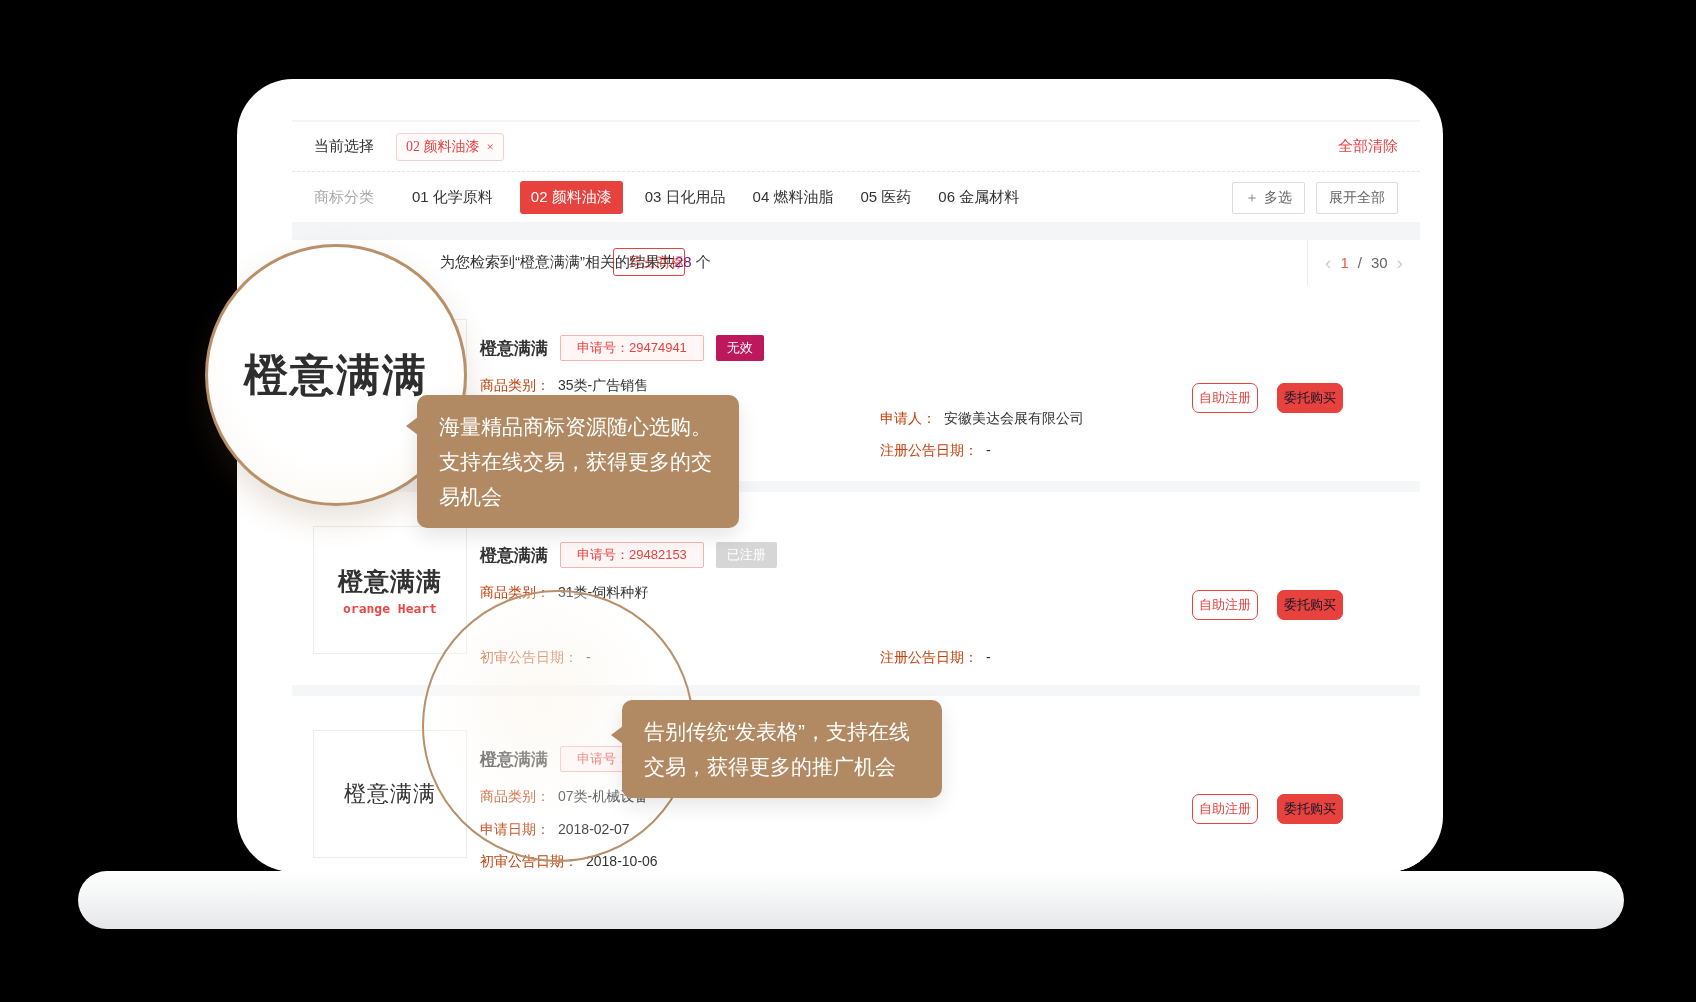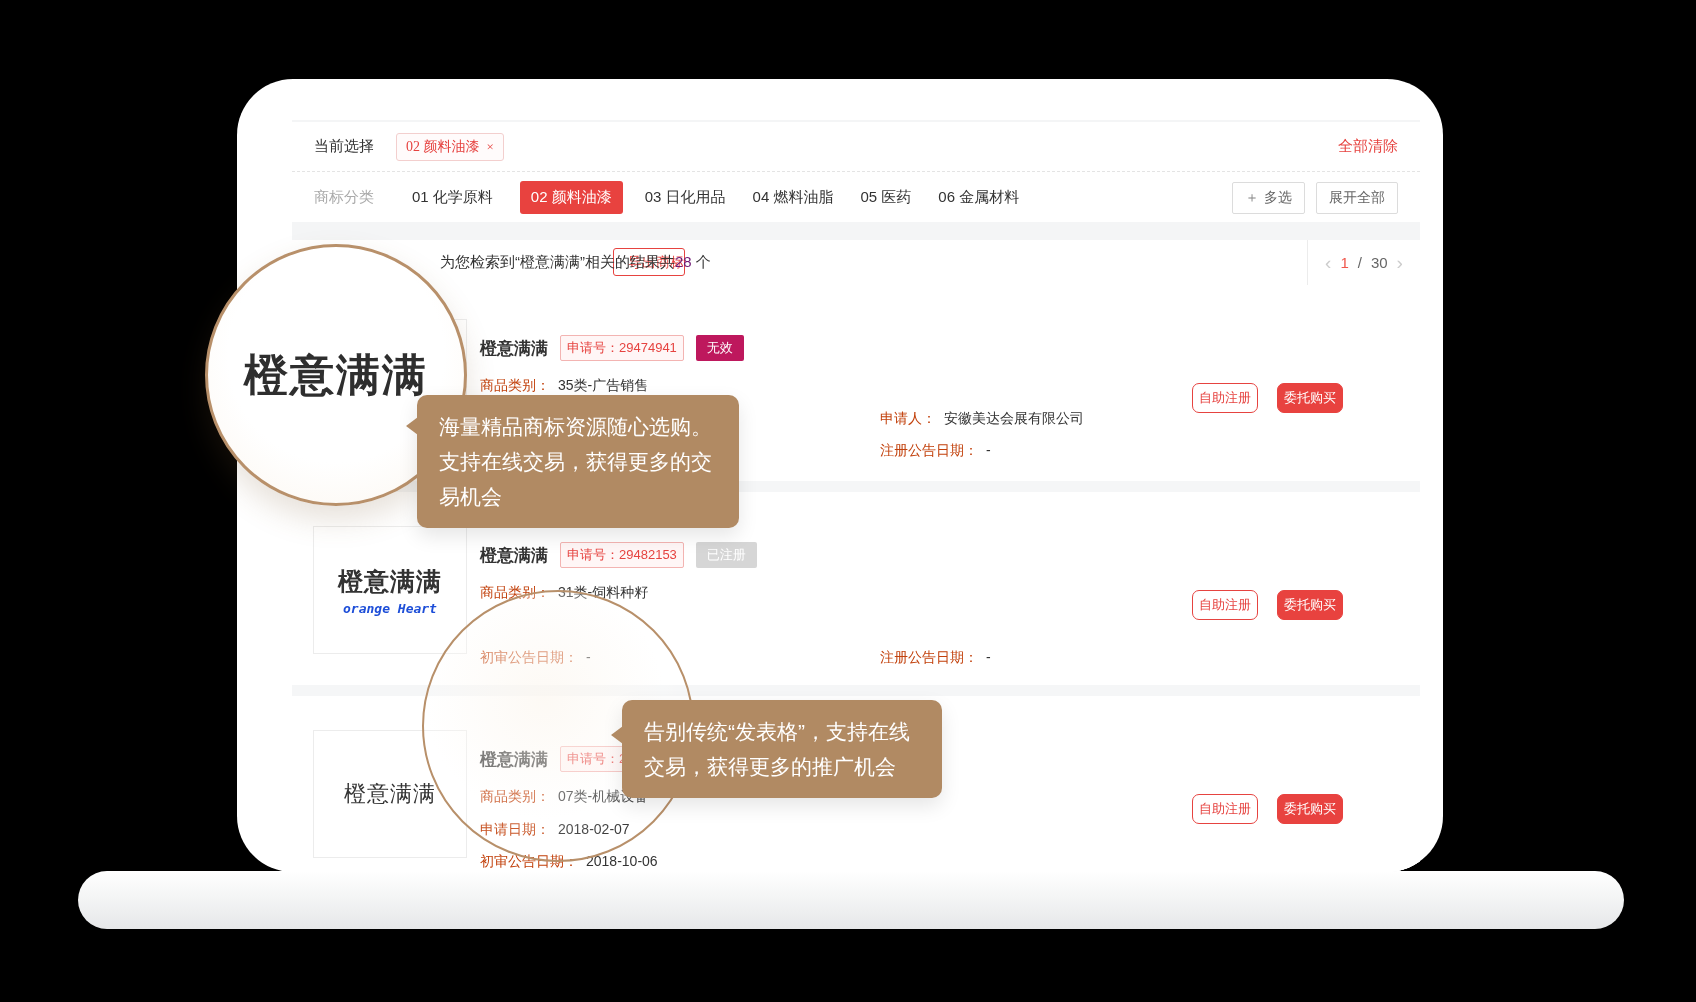--- a/index.html
+++ b/index.html
@@ -54,37 +54,37 @@
   .row-1{top:45px;height:196px;}
   .row-2{top:252px;height:193px;}
   .row-3{top:456px;height:176px;}
   .row-gap{position:absolute;left:0;right:0;height:11px;background:#f5f6f7;}
   .gap-1{top:241px;} .gap-2{top:445px;}
   .mark-box{position:absolute;left:21px;top:34px;width:152px;height:126px;border:1px solid #ececec;
     background:#fff;display:flex;flex-direction:column;align-items:center;justify-content:center;}
   .mark-text{font-size:22px;color:#333;letter-spacing:1px;}
   .mark-text.serif{font-family:"DejaVu Serif","Liberation Serif",serif;font-weight:bold;font-size:25px;}
   .mark-sub{font-family:"DejaVu Sans Mono","Liberation Mono",monospace;font-weight:bold;font-size:13px;
-    color:#1d4ed8;margin-top:3px;font-style:italic;}
+    color:#ef4444;margin-top:3px;}
   .name-line{position:absolute;left:188px;top:50px;display:flex;align-items:center;gap:12px;}
   .mark-name{font-size:17px;font-weight:bold;color:#333;}
-  .app-badge{border:1px solid #f3b4b2;background:#fff6f6;color:#e64340;font-size:13px;padding:3px 6px;
+  .app-badge{border:1px solid #f3b4b2;background:#fff6f6;color:#e64340;font-size:13px;padding:3px 16px;
     border-radius:2px;white-space:nowrap;}
   .status-badge{font-size:13px;color:#fff;padding:4px 11px;border-radius:2px;white-space:nowrap;}
   .status-invalid{background:#be185d;}
   .status-registered{background:#d6d6d6;}
   .field-line{position:absolute;left:188px;right:0;font-size:14px;color:#333;}
   .fl-2{top:92px;} .fl-3{top:125px;} .fl-4{top:157px;}
   .fl-label{color:#c2410c;margin-right:8px;}
   .right-pair{position:absolute;left:400px;top:0;}
   .row-btns{position:absolute;left:900px;top:98px;display:flex;gap:19px;}
   .btn{width:66px;height:30px;line-height:28px;text-align:center;font-size:13px;border-radius:7px;
     box-sizing:border-box;cursor:pointer;white-space:nowrap;}
   .btn-outline{border:1px solid #e64340;color:#e64340;background:#fff;}
-  .btn-solid{border:1px solid #e8423f;background:#e8423f;color:#ffffff;}
+  .btn-solid{border:1px solid #e8423f;background:#e8423f;color:#0f172a;}
   
   .magnifier-1{position:absolute;left:205px;top:244px;width:256px;height:256px;border-radius:50%;
     border:3px solid #b8906a;z-index:5;display:flex;align-items:center;justify-content:center;
     background:radial-gradient(circle at 50% 42%, #ffffff 55%, #fdfaf6 78%, #f6efe7 100%);
     box-shadow:0 14px 30px rgba(120,90,50,0.18);}
   .magnifier-1 .big-text{font-size:44px;font-weight:bold;color:#2e2e2e;letter-spacing:2px;}
   .magnifier-2{position:absolute;left:422px;top:590px;width:268px;height:268px;border-radius:50%;
     border:2px solid #b8906a;z-index:4;
     background:radial-gradient(circle at 45% 40%, rgba(252,247,240,0.70) 0%, rgba(255,255,255,0.22) 55%, rgba(255,255,255,0) 72%);}
   

